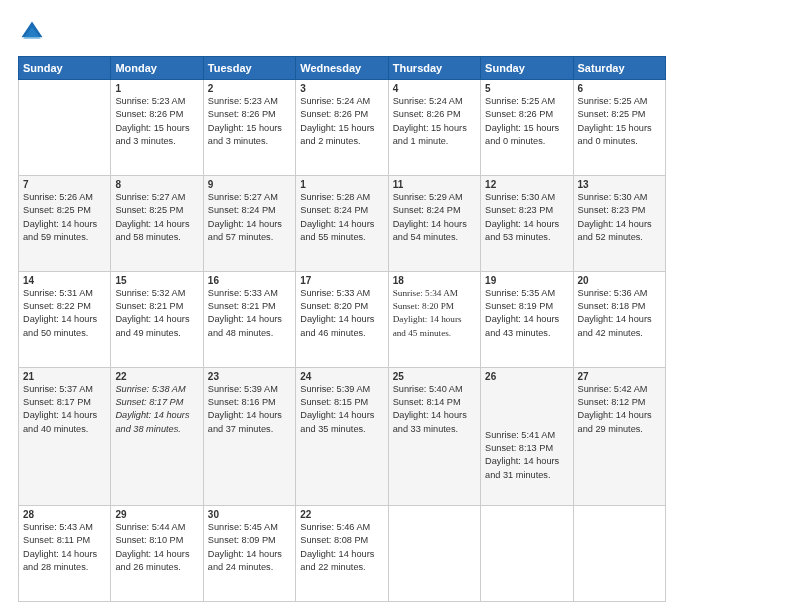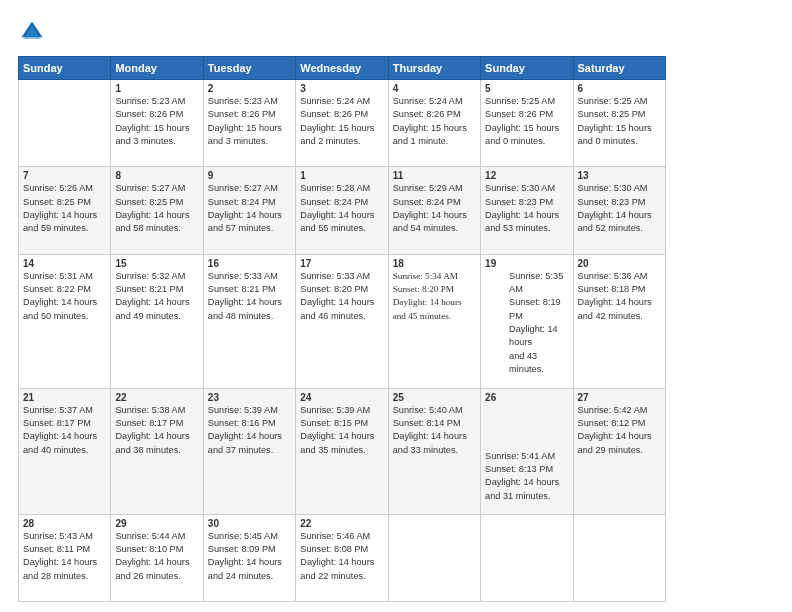--- a/index.html
+++ b/index.html
@@ -258,21 +258,21 @@
           </td>
           <td>
             <span class="day-number">18</span>
             <div class="day-info" style="white-space: pre-line; font-family: Liberation Serif, serif;">Sunrise: 5:34 AM
 Sunset: 8:20 PM
 Daylight: 14 hours
 and 45 minutes.</div>
           </td>
           <td>
             <span class="day-number">19</span>
-            <div class="day-info" style="white-space: pre-line; margin-left: 24px;">Sunrise: 5:35 AM
+            <div class="day-info" style="white-space: pre-line;">Sunrise: 5:35 AM
 Sunset: 8:19 PM
 Daylight: 14 hours
 and 43 minutes.</div>
           </td>
           <td>
             <span class="day-number">20</span>
             <div class="day-info" style="white-space: pre-line;">Sunrise: 5:36 AM
 Sunset: 8:18 PM
 Daylight: 14 hours
 and 42 minutes.</div>
@@ -281,21 +281,21 @@
         <tr>
           <td>
             <span class="day-number">21</span>
             <div class="day-info" style="white-space: pre-line;">Sunrise: 5:37 AM
 Sunset: 8:17 PM
 Daylight: 14 hours
 and 40 minutes.</div>
           </td>
           <td>
             <span class="day-number">22</span>
-            <div class="day-info" style="white-space: pre-line;">Sunrise: 5:38 AM
+            <div class="day-info" style="white-space: pre-line; font-style: italic;">Sunrise: 5:38 AM
 Sunset: 8:17 PM
 Daylight: 14 hours
 and 38 minutes.</div>
           </td>
           <td>
             <span class="day-number">23</span>
             <div class="day-info" style="white-space: pre-line;">Sunrise: 5:39 AM
 Sunset: 8:16 PM
 Daylight: 14 hours
 and 37 minutes.</div>

